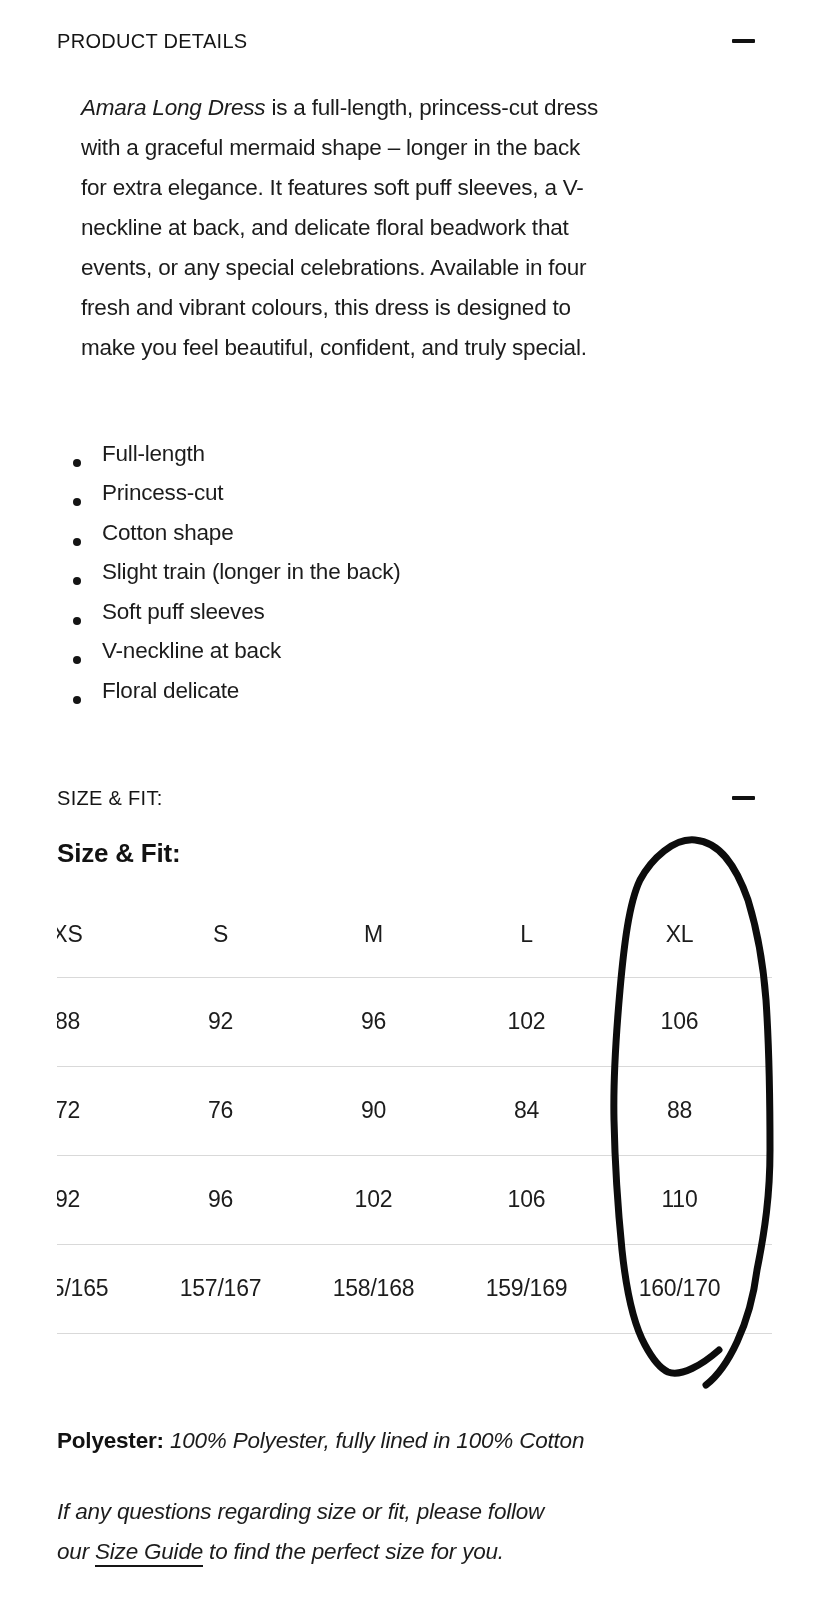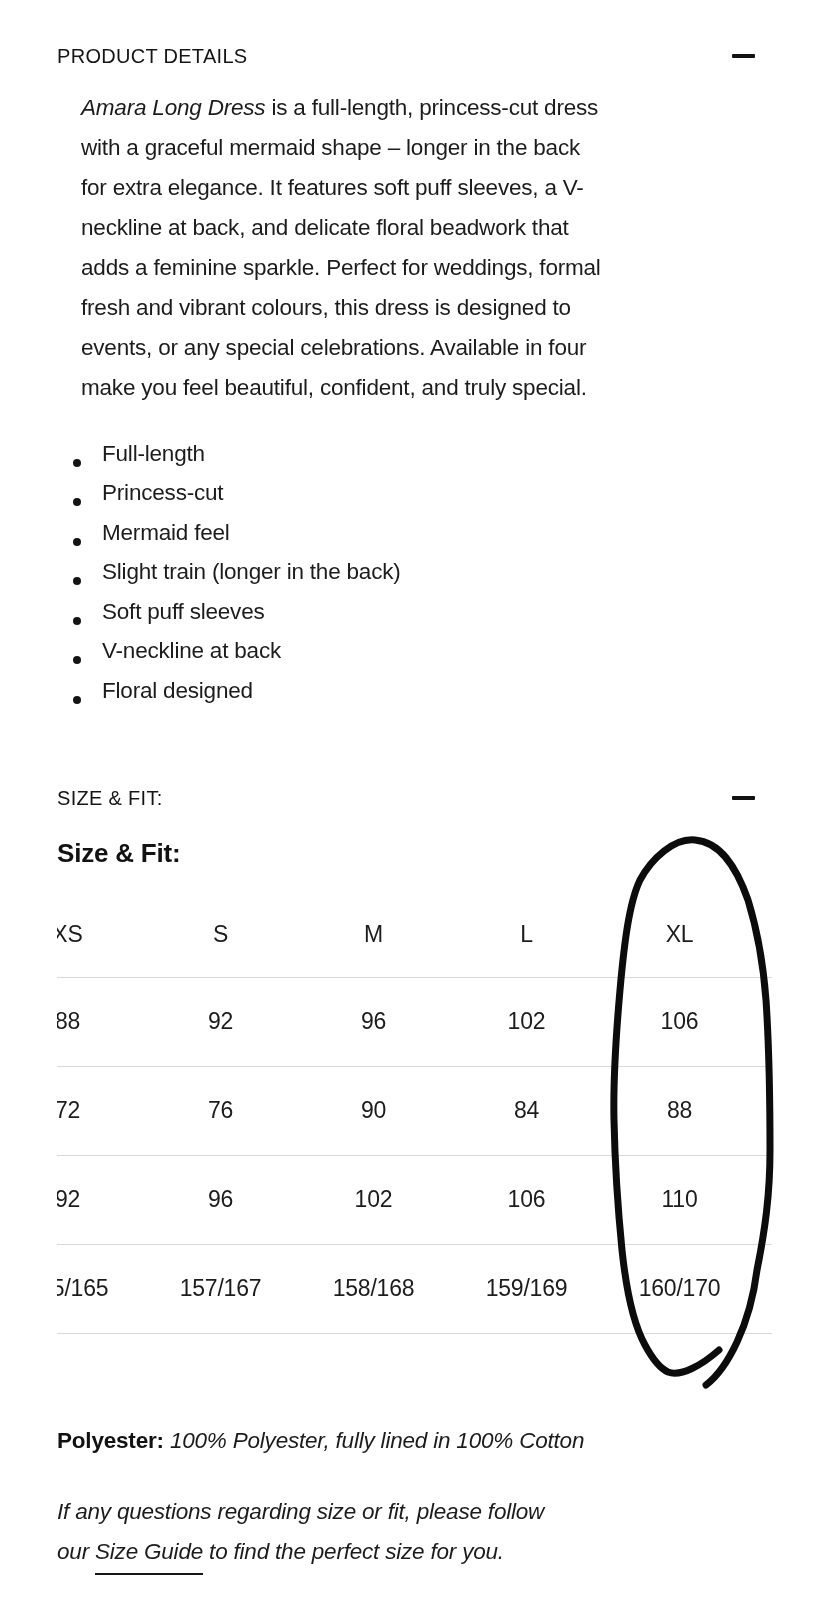--- a/index.html
+++ b/index.html
@@ -9,21 +9,21 @@
     position:relative; width:830px; height:1600px; margin:0 auto;
     background:#ffffff; overflow:hidden;
   }
 
   
   .acc-header {
     position:absolute; left:57px; width:698px; height:26px;
     display:flex; justify-content:space-between; align-items:center;
     cursor:pointer;
   }
-  .acc-header.first  { top:43px; }
+  .acc-header.first  { top:28px; }
   .acc-header.second { top:785px; }
   .acc-label {
     font-size:20px; letter-spacing:.3px; font-weight:500; color:#151515;
     text-transform:uppercase; white-space:nowrap;
   }
   .minus-icon {
     width:23px; height:4px; background:#111; border-radius:1px; flex:0 0 auto;
   }
 
   
@@ -85,72 +85,71 @@
   .material em { font-style:italic; }
 
   
   .note {
     position:absolute; left:57px; top:1492px;
     font-size:22.5px; line-height:40px; font-style:italic; letter-spacing:-.2px;
   }
   .note .nline { white-space:nowrap; }
   .size-guide-link {
     color:inherit; text-decoration:none; cursor:pointer;
-    border-bottom:2px solid #161616; padding-bottom:9px;text-align:center;
+    border-bottom:2px solid #161616; padding-bottom:1px;text-align:center;
   }
 </style>
 </head>
 <body>
 
 <div class="page">
 
   <div class="acc-header first">
     <span class="acc-label">PRODUCT DETAILS</span>
     <span class="minus-icon"></span>
   </div>
 
   <div class="desc">
     <div class="line"><em>Amara Long Dress</em><span> is a full-length, princess-cut dress</span></div>
     <div class="line">with a graceful mermaid shape – longer in the back</div>
     <div class="line">for extra elegance. It features soft puff sleeves, a V-</div>
     <div class="line">neckline at back, and delicate floral beadwork that</div>
-    <div class="line">adds a feminine sparkle. Perfect for weddings, formal</div>
+    <div class="line">events, or any special celebrations. Available in four</div>
     <div class="line">fresh and vibrant colours, this dress is designed to</div>
-    <div class="line">events, or any special celebrations. Available in four</div>
     <div class="line">make you feel beautiful, confident, and truly special.</div>
   </div>
 
   <ul class="features">
     <li>
         <span class="bullet-dot"></span>
         <span class="ftxt">Full-length</span>
       </li>
     <li>
         <span class="bullet-dot"></span>
         <span class="ftxt">Princess-cut</span>
       </li>
     <li>
         <span class="bullet-dot"></span>
-        <span class="ftxt">Mermaid feel</span>
+        <span class="ftxt">Cotton shape</span>
       </li>
     <li>
         <span class="bullet-dot"></span>
         <span class="ftxt">Slight train (longer in the back)</span>
       </li>
     <li>
         <span class="bullet-dot"></span>
         <span class="ftxt">Soft puff sleeves</span>
       </li>
     <li>
         <span class="bullet-dot"></span>
         <span class="ftxt">V-neckline at back</span>
       </li>
     <li>
         <span class="bullet-dot"></span>
-        <span class="ftxt">Floral designed</span>
+        <span class="ftxt">Floral delicate</span>
       </li>
   </ul>
 
   <div class="acc-header second">
     <span class="acc-label">SIZE &amp; FIT:</span>
     <span class="minus-icon"></span>
   </div>
 
   <div class="sizefit-heading">Size &amp; Fit:</div>
 

